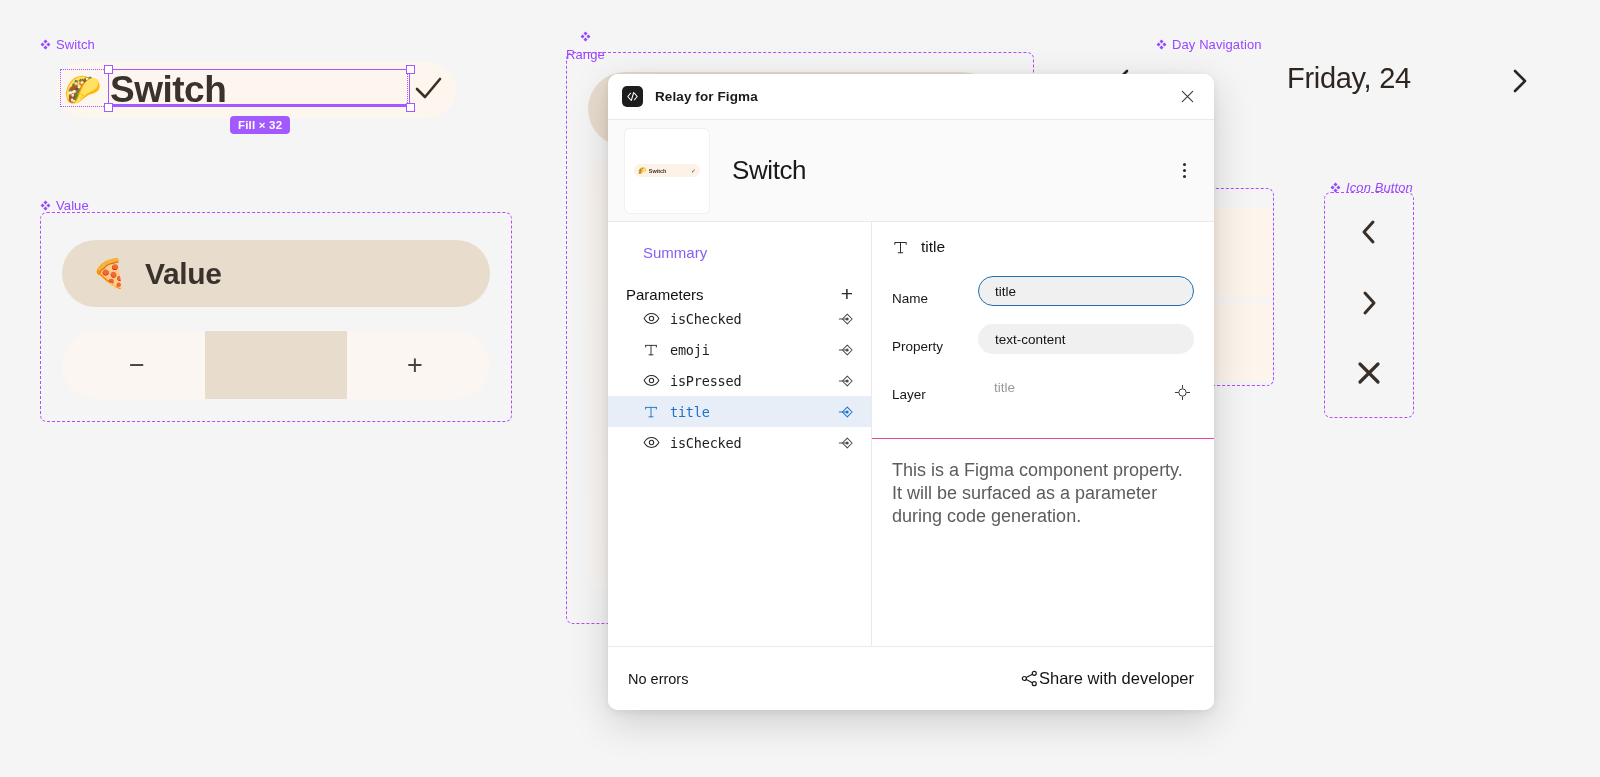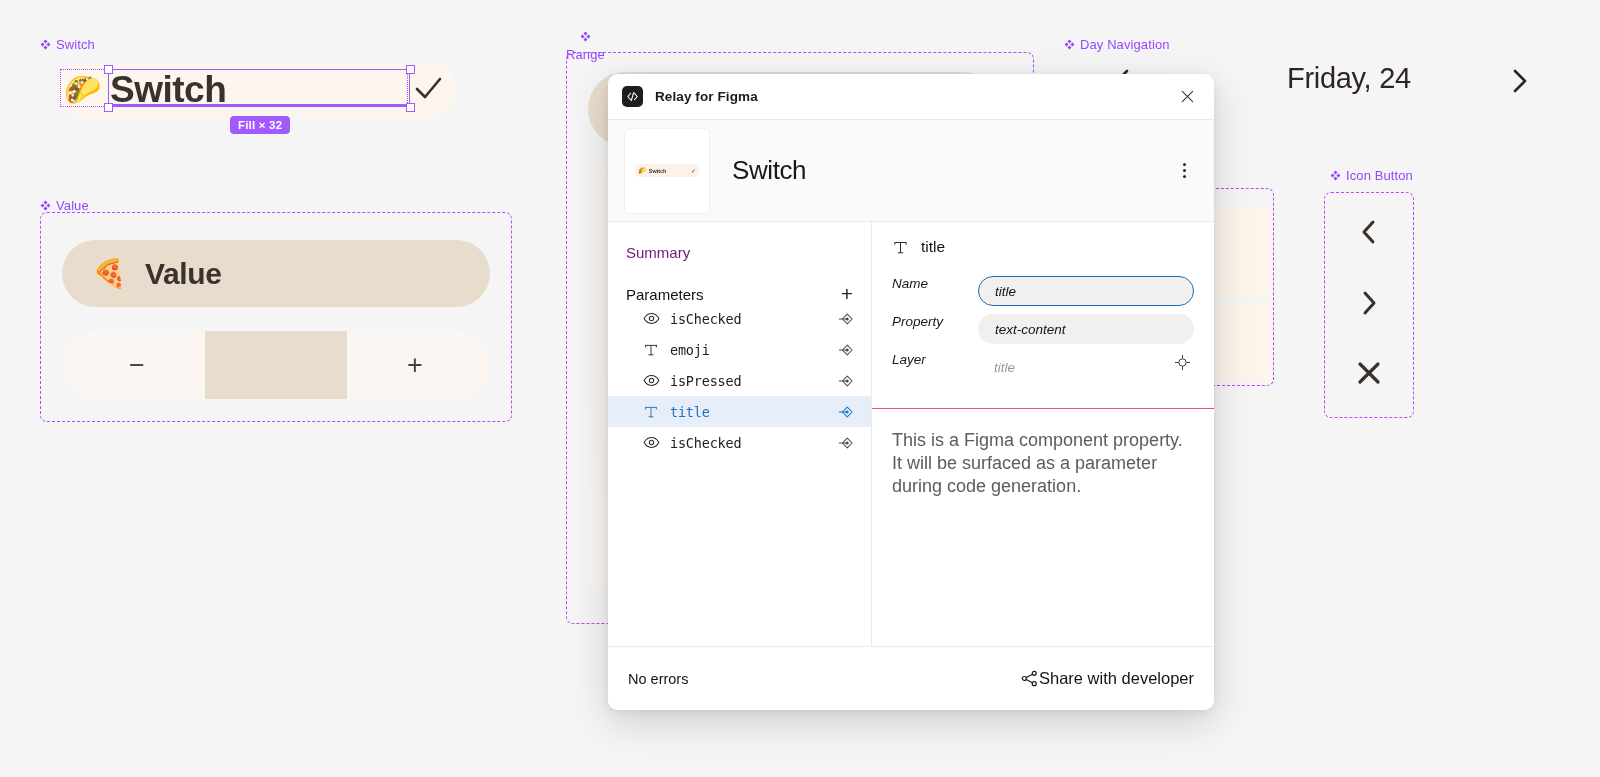--- a/index.html
+++ b/index.html
@@ -107,21 +107,21 @@
   #range-frame{left:566px;top:52px;width:468px;height:572px;}
   #range-ghost{
     position:absolute;left:588px;top:72px;width:412px;height:74px;
     background:#e8dccd;border-radius:37px;
   }
   #range-ghost2{
     position:absolute;left:588px;top:160px;width:412px;height:430px;
     background:linear-gradient(180deg,#fbf2ea 0%,#fbf4ee 55%,#fbf6f1 100%);
     border-radius:14px;opacity:.55;
   }
-  #daynav-label{left:1064px;top:37px;justify-content:space-between;}
+  #daynav-label{left:1156px;top:37px;justify-content:space-between;}
   #daynav-date{
     position:absolute;left:1287px;top:62px;
     font-size:29px;font-weight:400;color:#2e2520;letter-spacing:-.3px;
   }
   #daynav-next{position:absolute;left:1506px;top:66px;width:26px;height:30px;}
   #daynav-prev{position:absolute;left:1110px;top:66px;width:26px;height:30px;}
 
   
   #hidden-frame{left:1164px;top:188px;width:110px;height:198px;}
   #hidden-label{left:1186px;top:172px;}
@@ -129,21 +129,21 @@
     position:absolute;left:1180px;top:208px;width:92px;height:90px;
     background:#fdf4ec;border-radius:4px;
   }
   #hidden-fill2{
     position:absolute;left:1180px;top:303px;width:92px;height:78px;
     background:#fdf4ec;border-radius:4px;
   }
 
   
   #iconbtn-frame{left:1324px;top:192px;width:90px;height:226px;}
-  #iconbtn-label{left:1330px;top:168px;}
+  #iconbtn-label{left:1330px;top:180px;font-style:italic;}
   .icon-btn{
     position:absolute;width:40px;height:40px;left:1349px;
     display:flex;align-items:center;justify-content:center;
   }
   #icon-btn-back{top:212px;}
   #icon-btn-forward{top:283px;}
   #icon-btn-close{top:353px;}
 
   
   #relay-dialog{
@@ -197,22 +197,23 @@
     flex-direction:column;gap:3px;
   }
   #dlg-kebab i{width:3px;height:3px;border-radius:50%;background:#2b2b2b;display:block;}
 
   #dlg-body{flex:1 1 auto;display:flex;min-height:0;}
   #dlg-left{
     flex:0 0 264px;border-right:1px solid #eaeaea;padding:16px 0 0 0;
     box-sizing:border-box;background:#fff;
   }
   #summary-row{
-    padding:0 18px;font-size:15px;color:#701a75;font-weight:400;
+    padding:0 18px;font-size:15px;color:#8b5cf6;font-weight:400;
     line-height:30px;
+    margin-left:17px;
   }
   #params-head{
     padding:0 18px;display:flex;align-items:center;justify-content:space-between;
     margin-top:17px;
   }
   #params-title{font-size:15px;color:#121212;}
   #params-add{
     font-size:21px;color:#2b2b2b;line-height:18px;cursor:pointer;
     font-weight:300;
   }
@@ -231,21 +232,21 @@
     font-size:13.5px;color:#1d1d1d;letter-spacing:-.2px;
   }
   .param-row.selected .param-name{color:#1a73c7;}
   .param-arrow{margin-left:auto;width:18px;height:18px;display:flex;align-items:center;justify-content:center;color:#555;}
   .param-row.selected .param-arrow{color:#1a73c7;}
 
   #dlg-right{flex:1 1 auto;display:flex;flex-direction:column;min-width:0;background:#fff;}
   #detail-top{padding:16px 20px 18px 20px;}
   #detail-head{display:flex;align-items:center;gap:12px;margin-bottom:20px;}
   #detail-head-name{font-size:15.5px;color:#141414;}
-  .field-row{display:flex;align-items:flex-start;margin-bottom:8px;font-style:italic;}
+  .field-row{display:flex;align-items:flex-end;margin-bottom:18px;}
   .field-label{flex:0 0 86px;font-size:13.5px;color:#181818;}
   .field-input{
     flex:1 1 auto;height:30px;border-radius:16px;background:#f0f0f0;
     display:flex;align-items:center;padding:0 16px;box-sizing:border-box;
     font-size:13.5px;color:#141414;border:1px solid transparent;
   }
   .field-input.focused{border:1.5px solid #1f6fb2;background:#f0f0f0;}
   .field-plain{
     flex:1 1 auto;display:flex;align-items:center;padding:0 16px;
     box-sizing:border-box;font-size:13.5px;color:#9a9a9a;height:30px;

